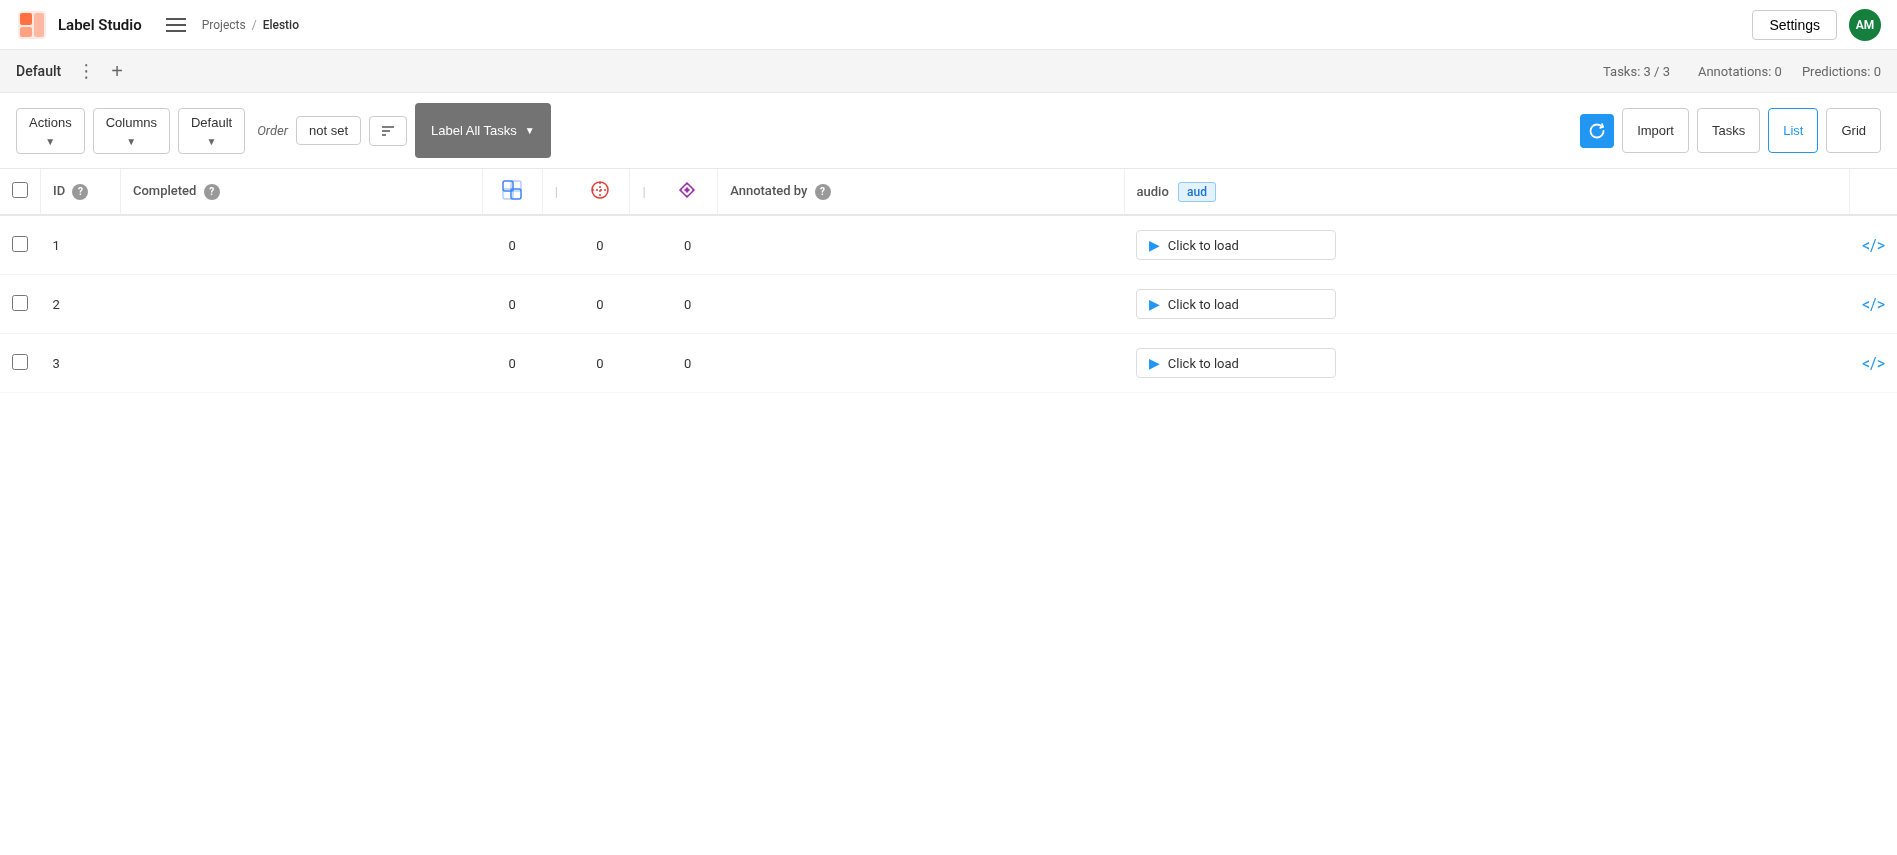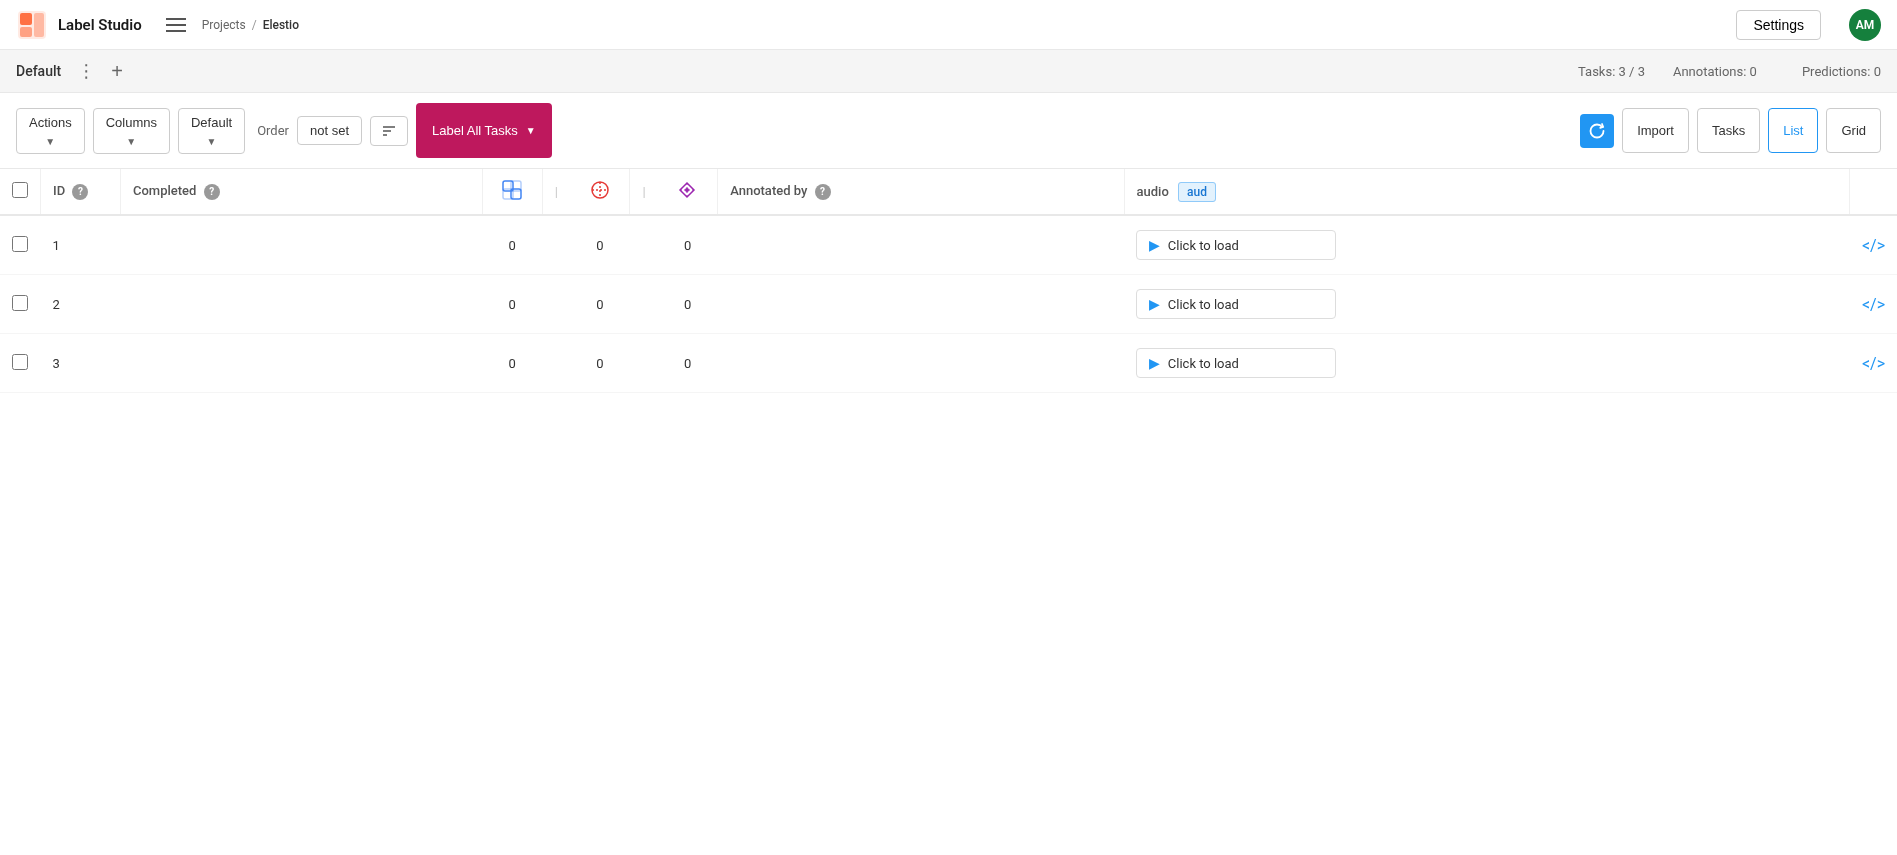--- a/index.html
+++ b/index.html
@@ -49,21 +49,21 @@
       color: #666;
       font-size: 12px;
       flex: 1;
       margin-left: 16px;
     }
     .breadcrumb-sep { color: #999; }
     .breadcrumb-current { color: #333; font-weight: 500; }
     .nav-right {
       display: flex;
       align-items: center;
-      gap: 28px;
+      gap: 12px;
     }
     .settings-btn {
       border: 1px solid #ccc;
       background: #fff;
       padding: 6px 16px;
       border-radius: 4px;
       cursor: pointer;
       font-size: 14px;
     }
     .avatar {
@@ -139,23 +139,24 @@
       flex-direction: column;
     }
     .dropdown-arrow {
       font-size: 10px;
       color: #666;
     }
     .order-label {
       font-size: 13px;
       color: #666;
       margin-left: 4px;
+      font-style: italic;
     }
     .btn-primary {
-      background: #be185d;
+      background: #737373;
       color: #fff;
       border: none;
       padding: 20px 16px;
       border-radius: 4px;
       cursor: pointer;
       font-size: 13px;
       font-weight: 500;
       display: flex;
       align-items: center;
       gap: 8px;
@@ -318,21 +319,21 @@
   </div>
 </div>
 
 <div class="toolbar-row">
   <span class="view-label">Default</span>
   <button class="more-btn">⋮</button>
   <button class="add-view-btn">+</button>
   <div class="spacer"></div>
   <span class="status-text">Tasks: 3 / 3</span>
   <span class="status-text" style="margin-left:16px;">Annotations: 0</span>
-  <span class="status-text" style="margin-left:33px;text-align:center;">Predictions: 0</span>
+  <span class="status-text" style="margin-left:8px;text-align:center;">Predictions: 0</span>
 </div>
 
 <div class="action-bar">
   <button class="btn-default">
     <span>Actions</span>
     <span class="dropdown-arrow">▼</span>
   </button>
   <button class="btn-default">
     <span>Columns</span>
     <span class="dropdown-arrow">▼</span>

